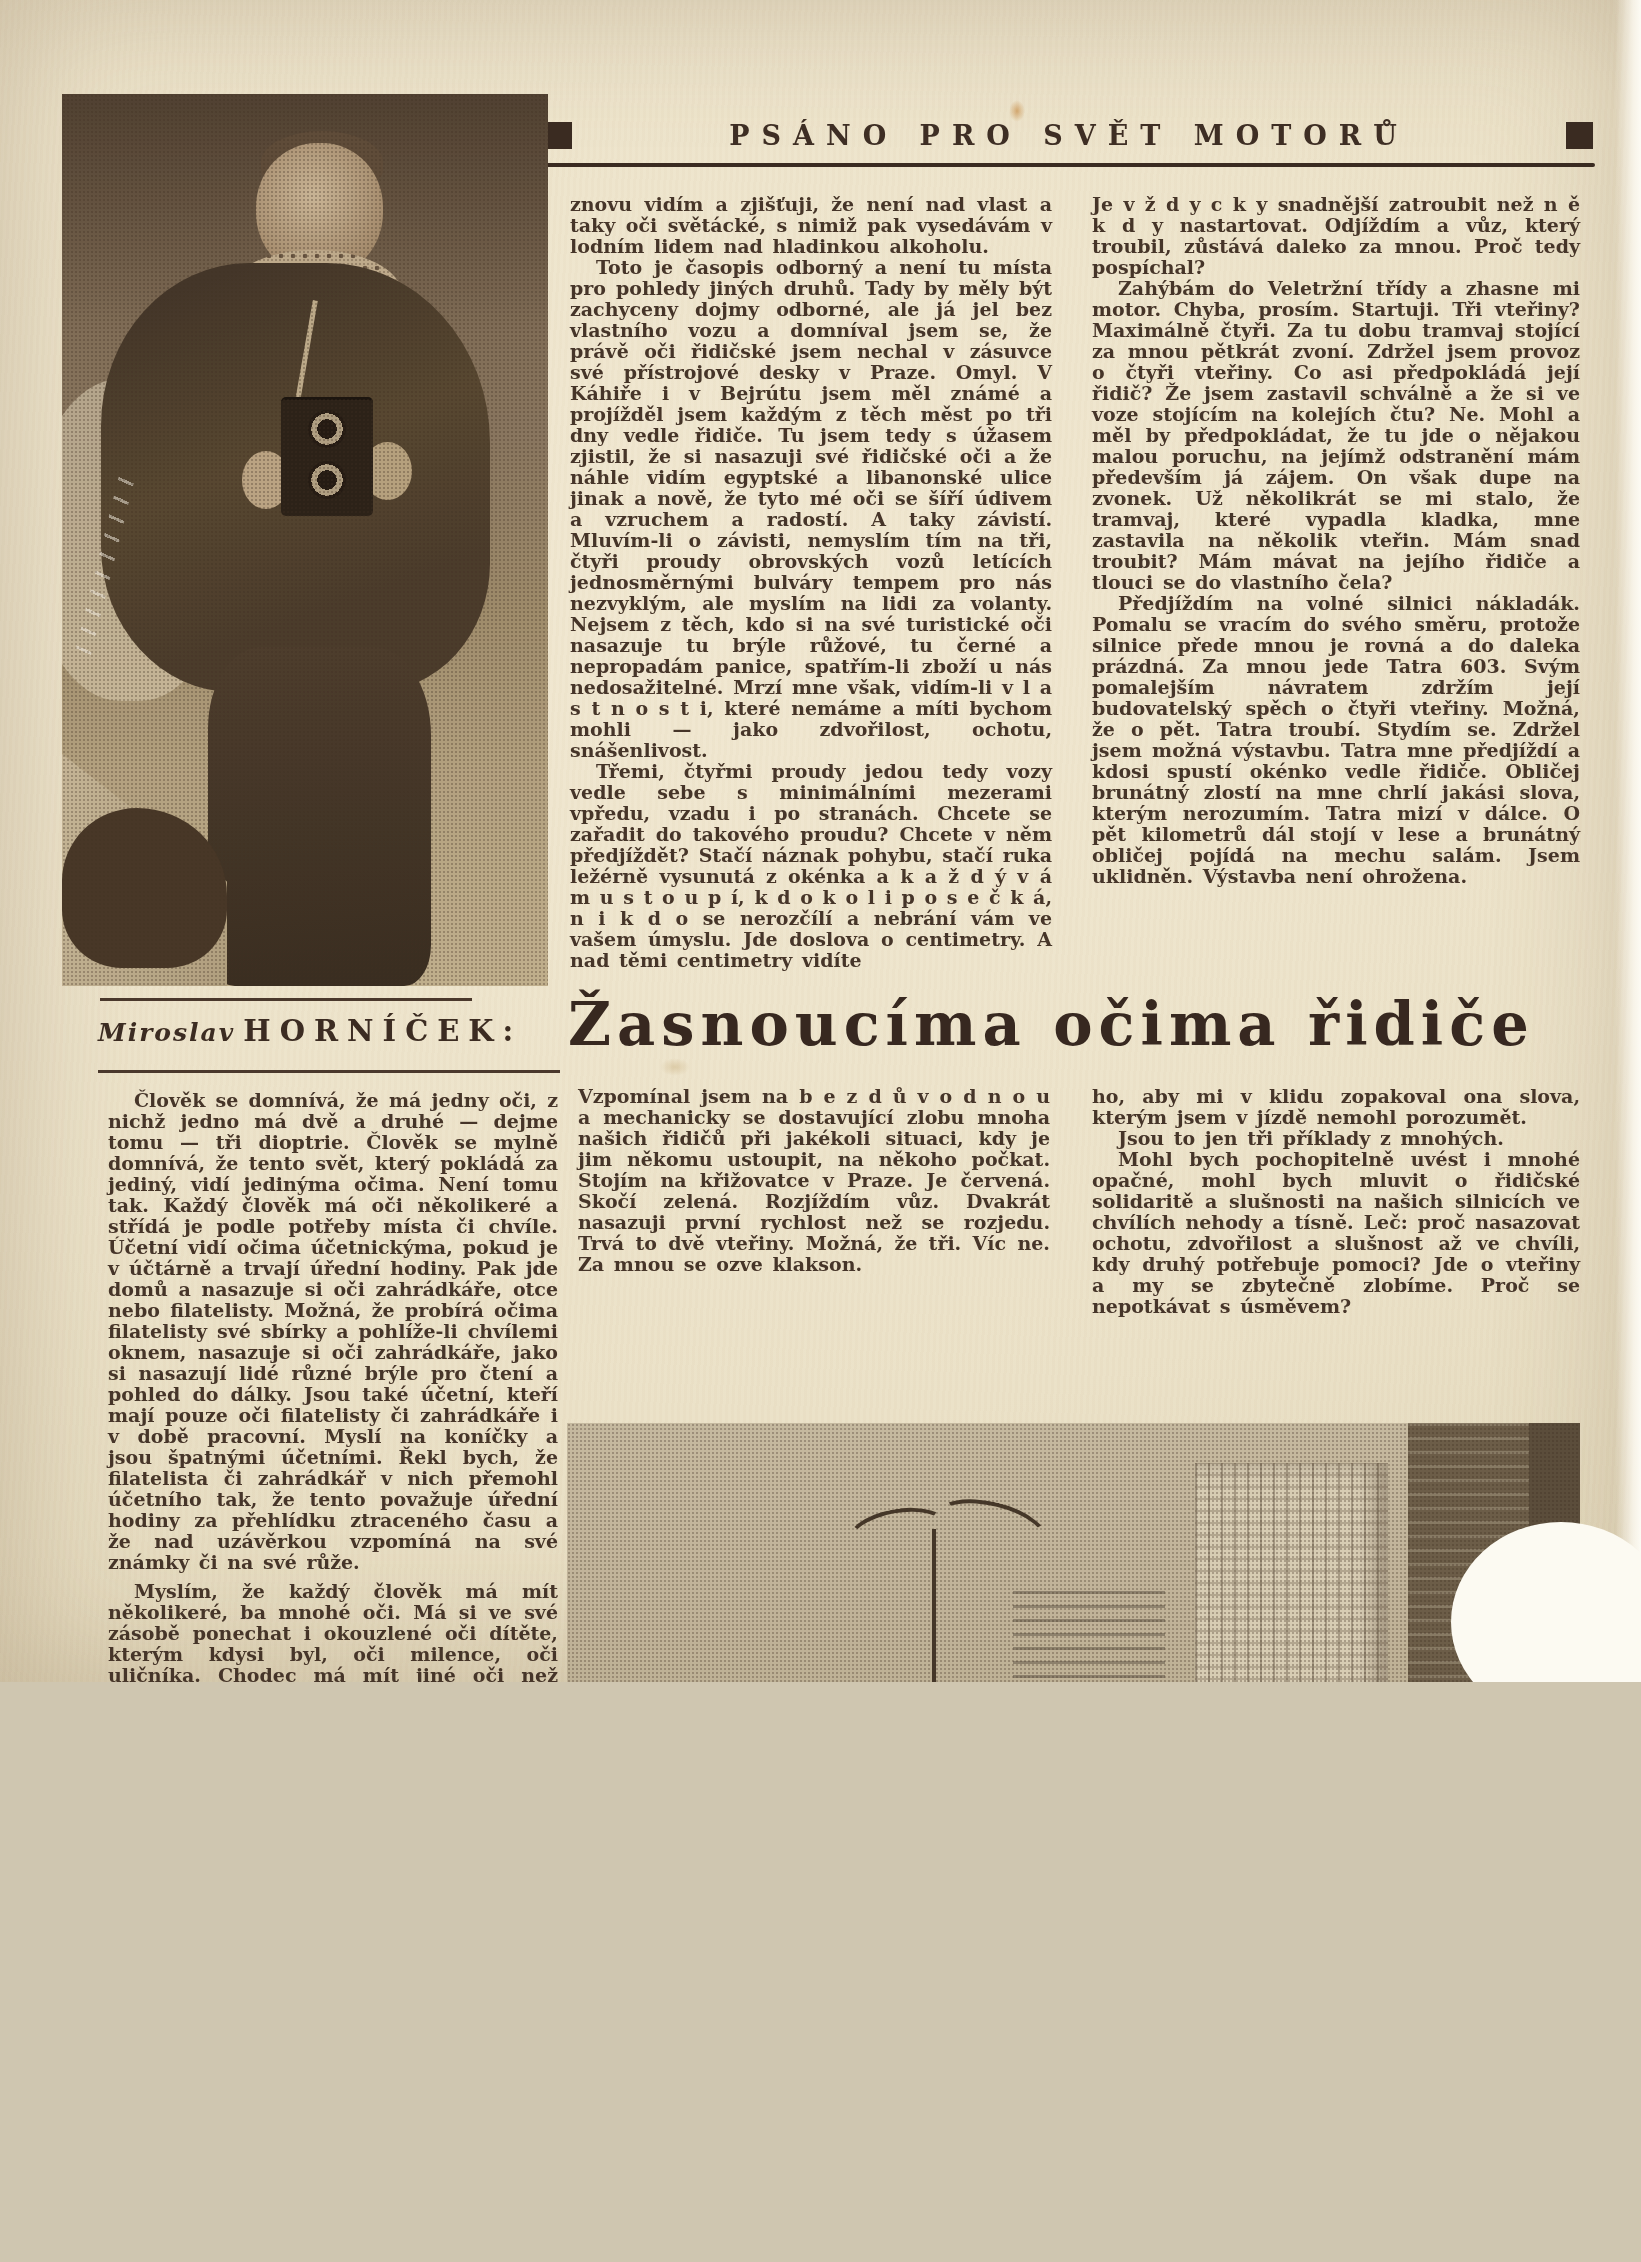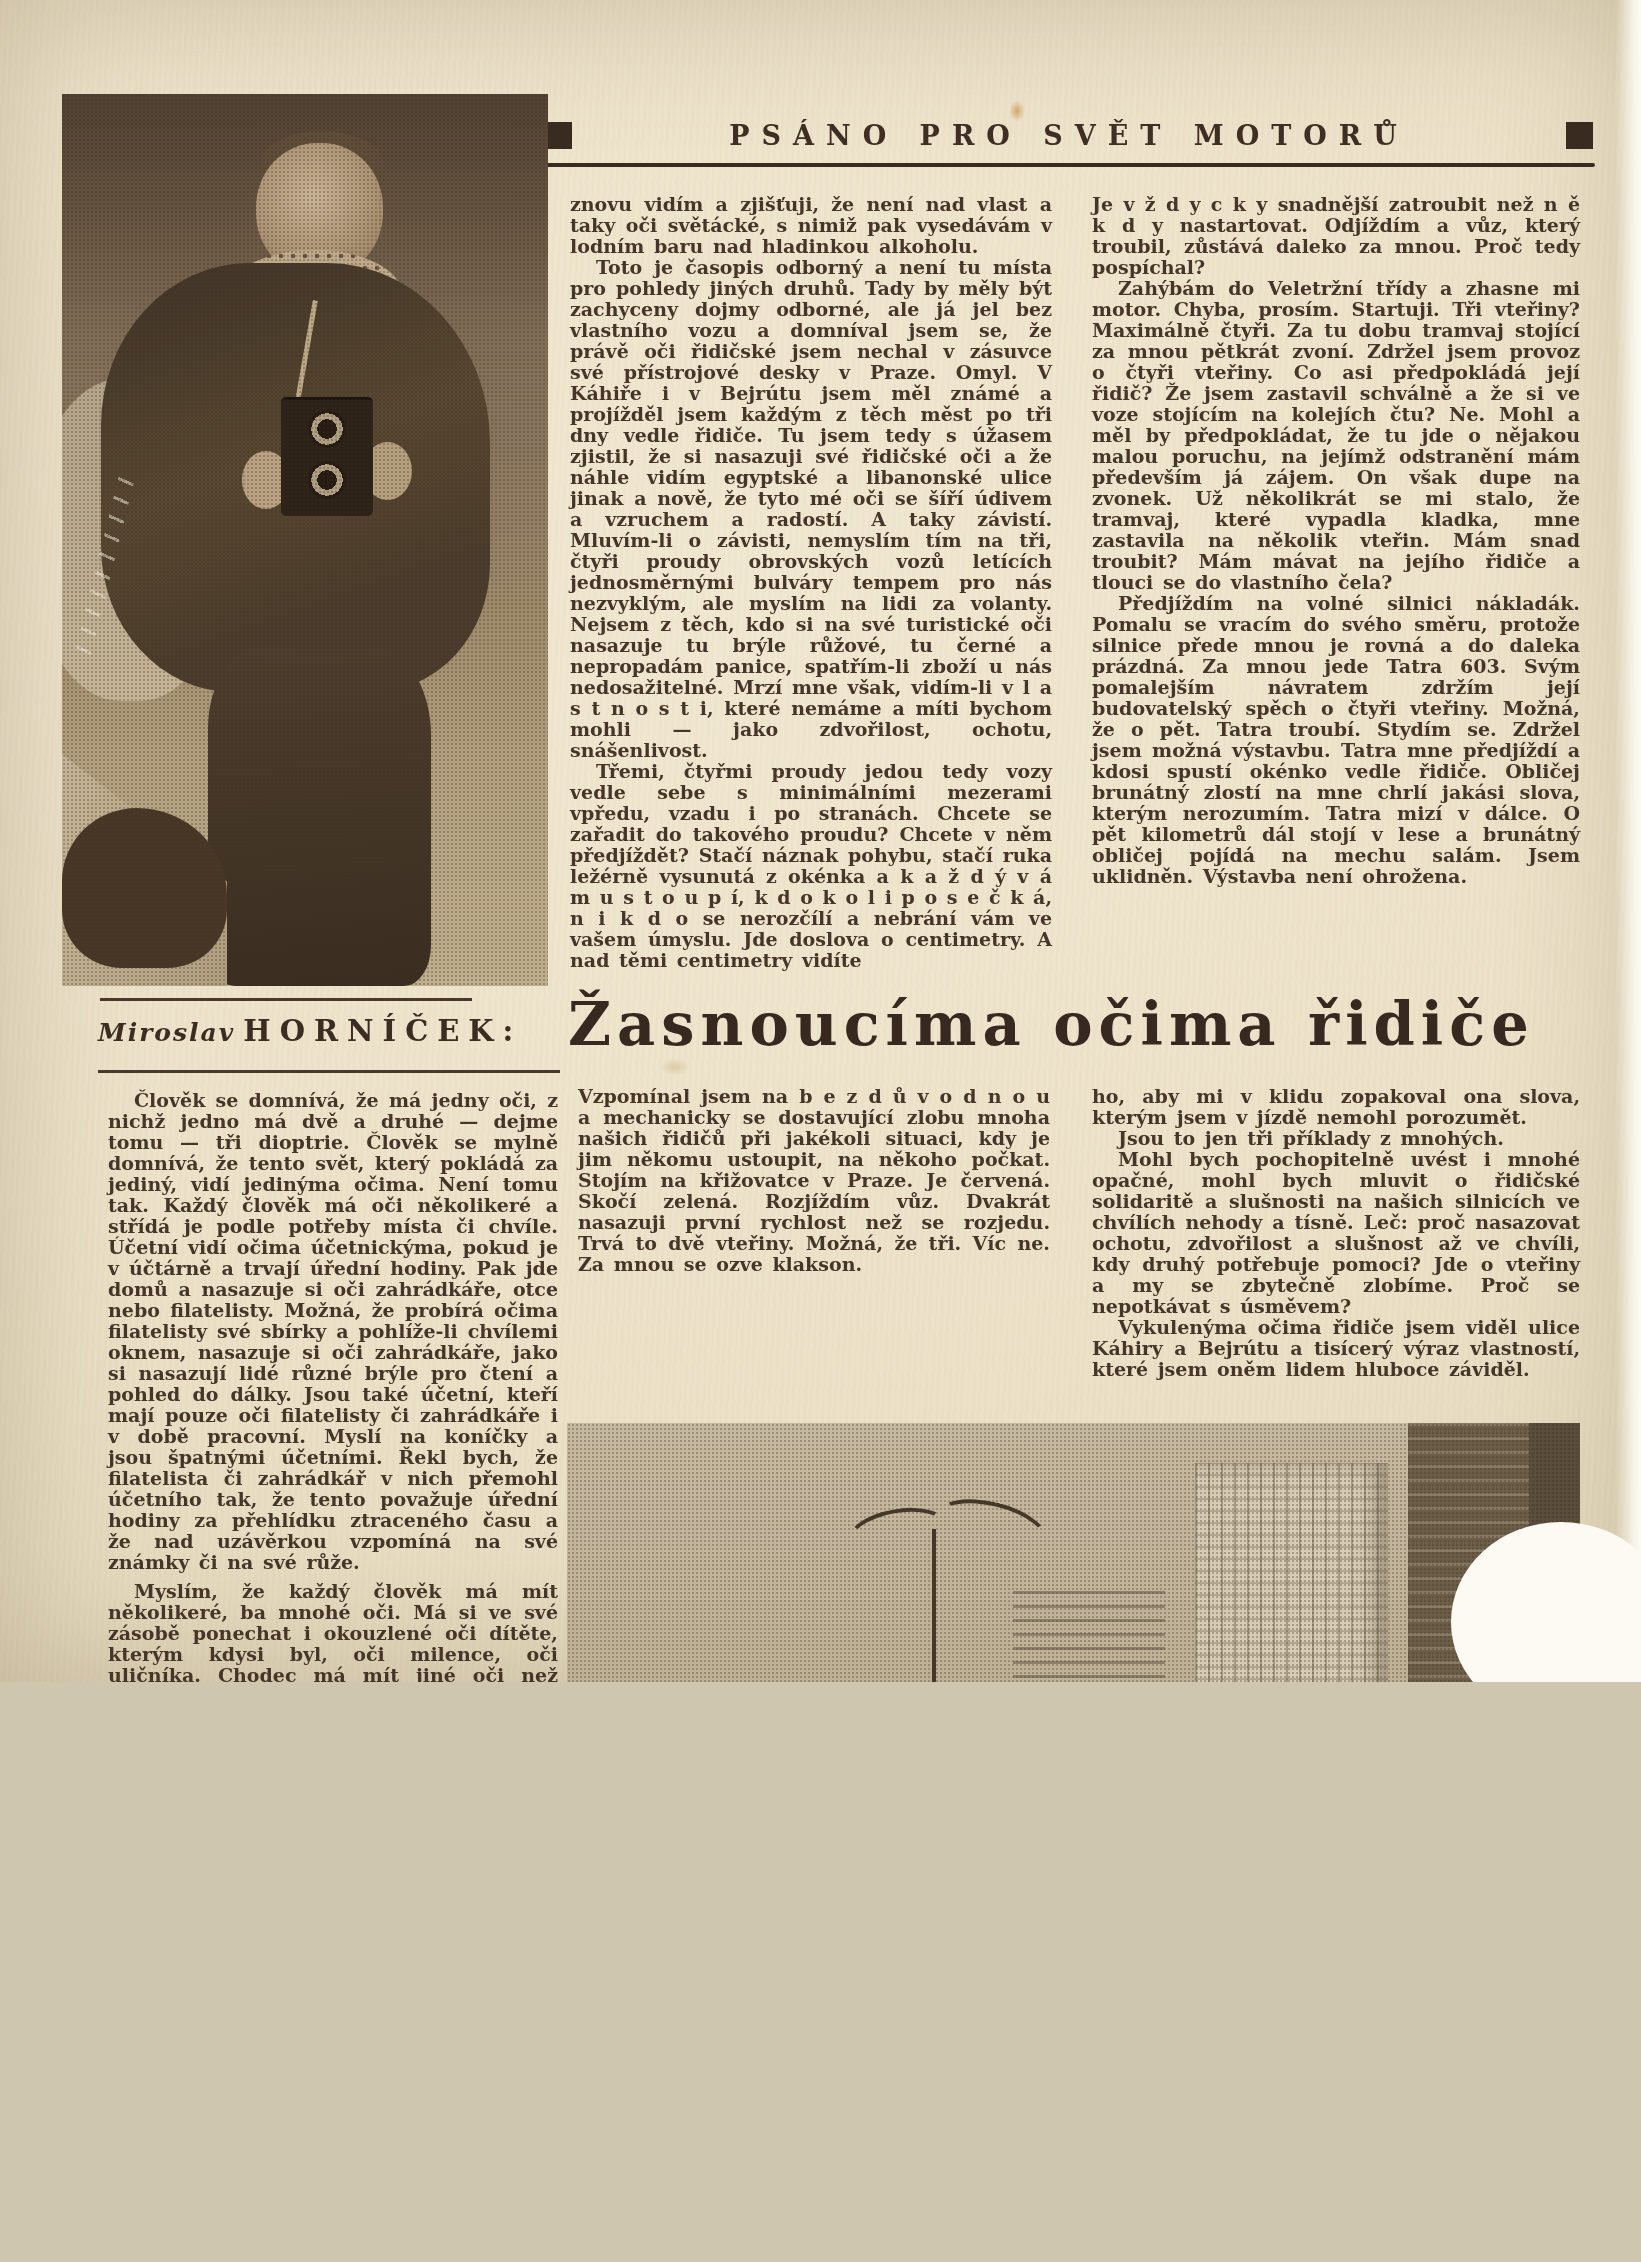--- a/index.html
+++ b/index.html
@@ -142,21 +142,21 @@
     <div class="ph-camera"></div>
     <div class="ph-legs"></div>
     <div class="ph-floor"></div>
     <div class="ph-blob"></div>
     <div class="ph-scribble"></div>
     <div class="halftone"></div>
     <div class="wash"></div>
   </div>
 
   <div id="col-top-mid" class="body-col first-flush">
-      <p>znovu vidím a zjišťuji, že není nad vlast a taky oči světácké, s nimiž pak vysedávám v lodním baru nad hladinkou alkoholu.</p>
+      <p>znovu vidím a zjišťuji, že není nad vlast a taky oči světácké, s nimiž pak vysedávám v lodním lidem nad hladinkou alkoholu.</p>
       <p>Toto je časopis odborný a není tu místa pro pohledy jiných druhů. Tady by měly být zachyceny dojmy odborné, ale já jel bez vlastního vozu a domníval jsem se, že právě oči řidičské jsem nechal v zásuvce své přístrojové desky v Praze. Omyl. V Káhiře i v Bejrútu jsem měl známé a projížděl jsem každým z těch měst po tři dny vedle řidiče. Tu jsem tedy s úžasem zjistil, že si nasazuji své řidičské oči a že náhle vidím egyptské a libanonské ulice jinak a nově, že tyto mé oči se šíří údivem a vzruchem a radostí. A taky závistí. Mluvím-li o závisti, nemyslím tím na tři, čtyři proudy obrovských vozů letících jednosměrnými bulváry tempem pro nás nezvyklým, ale myslím na lidi za volanty. Nejsem z těch, kdo si na své turistické oči nasazuje tu brýle růžové, tu černé a nepropadám panice, spatřím-li zboží u nás nedosažitelné. Mrzí mne však, vidím-li v l a s t n o s t i, které nemáme a míti bychom mohli — jako zdvořilost, ochotu, snášenlivost.</p>
       <p>Třemi, čtyřmi proudy jedou tedy vozy vedle sebe s minimálními mezerami vpředu, vzadu i po stranách. Chcete se zařadit do takového proudu? Chcete v něm předjíždět? Stačí náznak pohybu, stačí ruka ležérně vysunutá z okénka a k a ž d ý v á m u s t o u p í, k d o k o l i p o s e č k á, n i k d o se nerozčílí a nebrání vám ve vašem úmyslu. Jde doslova o centimetry. A nad těmi centimetry vidíte</p>
     </div>
   <div id="col-top-right" class="body-col first-flush">
       <p>Je v ž d y c k y snadnější zatroubit než n ě k d y nastartovat. Odjíždím a vůz, který troubil, zůstává daleko za mnou. Proč tedy pospíchal?</p>
       <p>Zahýbám do Veletržní třídy a zhasne mi motor. Chyba, prosím. Startuji. Tři vteřiny? Maximálně čtyři. Za tu dobu tramvaj stojící za mnou pětkrát zvoní. Zdržel jsem provoz o čtyři vteřiny. Co asi předpokládá její řidič? Že jsem zastavil schválně a že si ve voze stojícím na kolejích čtu? Ne. Mohl a měl by předpokládat, že tu jde o nějakou malou poruchu, na jejímž odstranění mám především já zájem. On však dupe na zvonek. Už několikrát se mi stalo, že tramvaj, které vypadla kladka, mne zastavila na několik vteřin. Mám snad troubit? Mám mávat na jejího řidiče a tlouci se do vlastního čela?</p>
       <p>Předjíždím na volné silnici nákladák. Pomalu se vracím do svého směru, protože silnice přede mnou je rovná a do daleka prázdná. Za mnou jede Tatra 603. Svým pomalejším návratem zdržím její budovatelský spěch o čtyři vteřiny. Možná, že o pět. Tatra troubí. Stydím se. Zdržel jsem možná výstavbu. Tatra mne předjíždí a kdosi spustí okénko vedle řidiče. Obličej brunátný zlostí na mne chrlí jakási slova, kterým nerozumím. Tatra mizí v dálce. O pět kilometrů dál stojí v lese a brunátný obličej pojídá na mechu salám. Jsem uklidněn. Výstavba není ohrožena.</p>
     </div>
 
   <div id="rule-author-top" class="rule"></div>
@@ -173,21 +173,20 @@
       <p>Byl jsem tedy v Řecku, Egyptě a Libanonu a v mé zásobě byly několikeré oči: oči turisty, oči fotografa, oči člověka, který by chtěl o této cestě něco napsat, mé staré dětské oči, které mám na cestách vždycky na dosah, oči zvídavého studenta, které jsem získal později, protože v době svých studií jsem je neměl, oči snoba, vhodné pro muzea a obrazárny, oči cizinecké, které nasazuji až při přejezdu státních hranic a jimiž vždycky</p>
     </div>
 
   <div id="col-bot-mid" class="body-col first-flush">
       <p>Vzpomínal jsem na b e z d ů v o d n o u a mechanicky se dostavující zlobu mnoha našich řidičů při jakékoli situaci, kdy je jim někomu ustoupit, na někoho počkat. Stojím na křižovatce v Praze. Je červená. Skočí zelená. Rozjíždím vůz. Dvakrát nasazuji první rychlost než se rozjedu. Trvá to dvě vteřiny. Možná, že tři. Víc ne. Za mnou se ozve klakson.</p>
     </div>
   <div id="col-bot-right" class="body-col first-flush">
       <p>ho, aby mi v klidu zopakoval ona slova, kterým jsem v jízdě nemohl porozumět.</p>
       <p>Jsou to jen tři příklady z mnohých.</p>
       <p>Mohl bych pochopitelně uvést i mnohé opačné, mohl bych mluvit o řidičské solidaritě a slušnosti na našich silnicích ve chvílích nehody a tísně. Leč: proč nasazovat ochotu, zdvořilost a slušnost až ve chvíli, kdy druhý potřebuje pomoci? Jde o vteřiny a my se zbytečně zlobíme. Proč se nepotkávat s úsměvem?</p>
-      <p>Vykulenýma očima řidiče jsem viděl ulice Káhiry a Bejrútu a tisícerý výraz vlastností, které jsem oněm lidem hluboce záviděl.</p>
     </div>
 
   <div id="photo-street" class="photo" title="city-street-with-highrise-buildings">
     <div class="st-bldg-far-left"></div>
     <div class="st-bldg-left-white"></div>
     <div class="st-bldg-left-low"></div>
     <div class="st-slab-center"></div>
     <div class="st-tower-white"></div>
     <div class="st-tower-right"></div>
     <div class="st-edge-right"></div>

